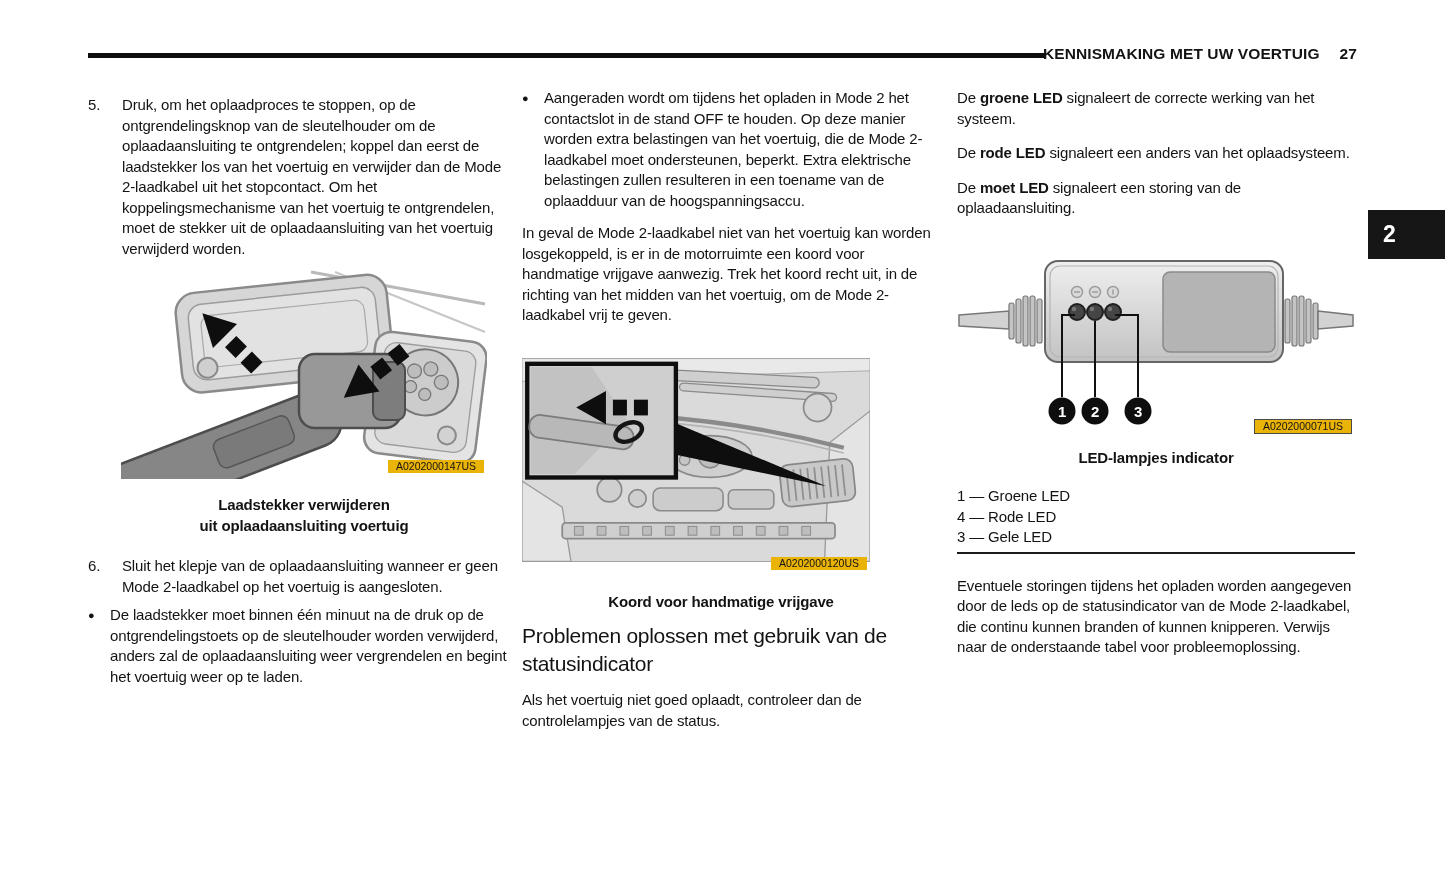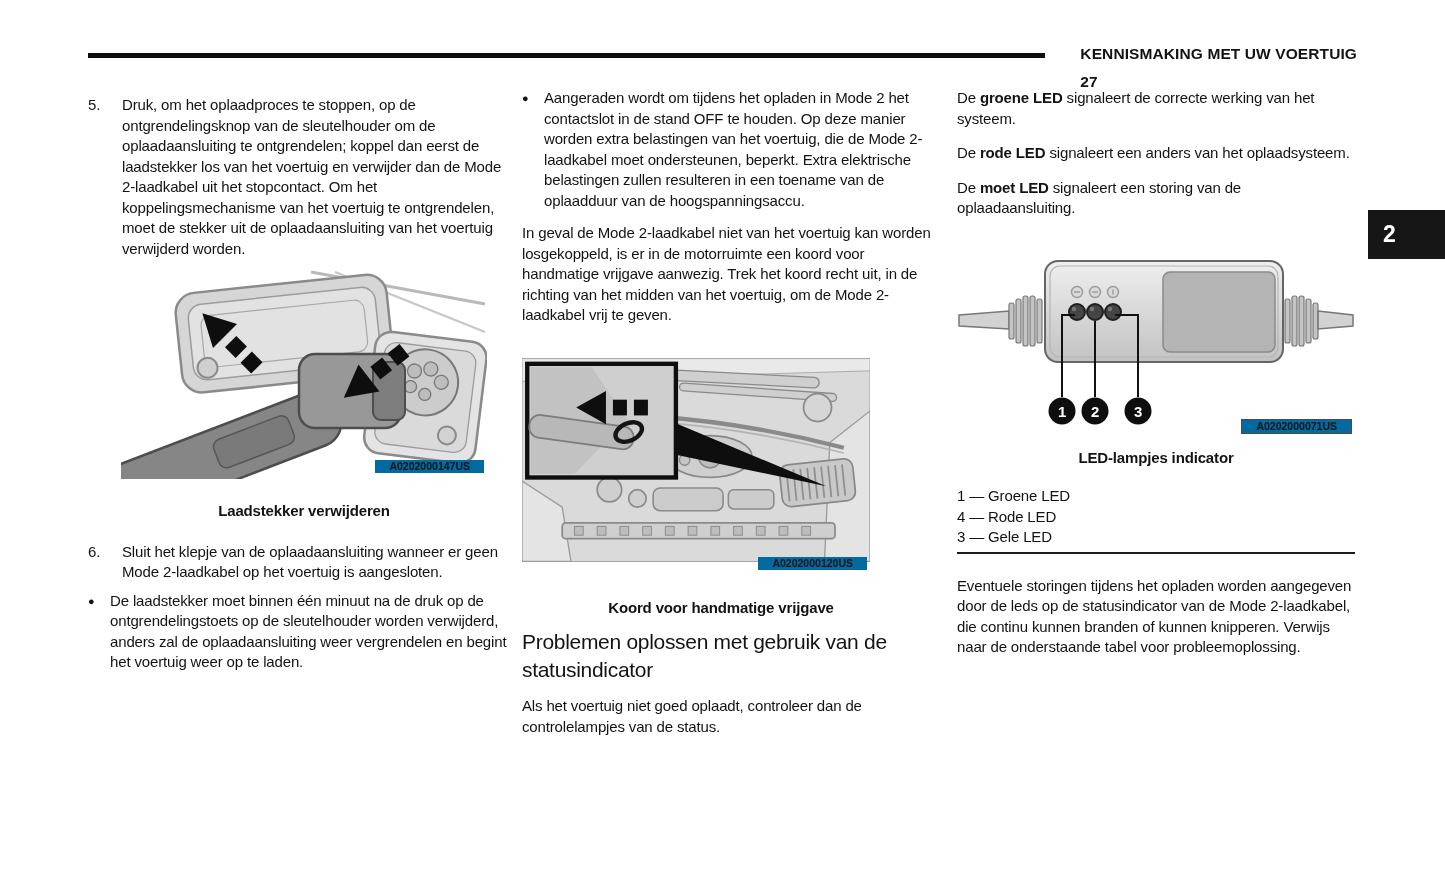--- a/index.html
+++ b/index.html
@@ -3,22 +3,22 @@
 <meta charset="utf-8">
 <style>
   html,body { margin:0; padding:0; }
   body {
     width:1445px; height:876px; position:relative; background:#ffffff;
     font-family:"Liberation Sans", sans-serif; color:#131313;
     letter-spacing:-0.15px; overflow:hidden;
   }
   .rule-header { position:absolute; left:88px; top:53px; width:957px; height:5px; background:#0e0e0e; }
   .header-text {
-    position:absolute; top:45px; right:88px; display:flex; gap:10px;
-    font-size:15.5px; font-weight:bold; letter-spacing:0.1px; white-space:nowrap;flex-direction:column;
+    position:absolute; top:45px; right:88px; display:flex; gap:20px;
+    font-size:15.5px; font-weight:bold; letter-spacing:0.1px; white-space:nowrap;
   }
   .chapter-tab {
     position:absolute; left:1368px; top:210px; width:77px; height:49px;
     background:#161616; color:#ffffff; font-weight:bold; font-size:23px;
     display:flex; align-items:center; padding-left:15px; box-sizing:border-box;
   }
   .col { position:absolute; font-size:15px; line-height:20.5px; }
   #col1 { left:88px;  top:95px; width:424px; }
   #col2 { left:522px; top:88px; width:418px; }
   #col3 { left:957px; top:88px; width:400px; }
@@ -29,26 +29,26 @@
   .bullet-item .bullet { position:absolute; left:0; top:0; font-size:11px; }
   .note-label { font-weight:bold; margin-top:14px; }
   .mt8{margin-top:8px;} .mt12{margin-top:12px;} .mt20{margin-top:20px;}
 
   .figure { position:relative; background:#ffffff; }
   .fig1 { width:366px; height:209px; margin:11px 0 0 33px; }
   .fig2 { width:348px; height:232px; margin-top:18px; }
   .fig3 { width:398px; height:181px; margin-top:36px; }
   .figure svg { display:block; width:100%; height:100%; }
   .figcode {
-    position:absolute; right:3px; bottom:6px; background:#0369a1;
-    font-size:10.5px; font-weight:bold; letter-spacing:0; padding:0 14px; line-height:13px;
+    position:absolute; right:3px; bottom:6px; background:#eab308;
+    font-size:10.5px; font-weight:normal; letter-spacing:0; padding:0 8px; line-height:13px;
   }
   .figcode.boxed { border:1px solid #4a4a4a; bottom:2px; }
 
-  .caption { font-weight:bold; text-align:center; margin-top:22px; }
+  .caption { font-weight:bold; text-align:center; margin-top:16px; }
   .caption .cap-line { display:block; }
   .cap1 { width:366px; margin-left:33px; }
   .cap2, .cap3 { width:398px; }
 
   .heading { font-size:21px; line-height:28px; font-weight:400; letter-spacing:-0.3px; margin-top:10px; }
 
   .p3 { margin-bottom:14px; }
   .bold { font-weight:bold; }
 
   .legend { margin-top:18px; }
@@ -121,20 +121,21 @@
           <polygon points="-32,0 0,-17 0,17"></polygon>
           <rect x="8" y="-8" width="15" height="16"></rect>
           <rect x="30" y="-8" width="15" height="16"></rect>
         </g>
       </svg>
       <span class="figcode">A0202000147US</span>
     </div>
 
     <div class="caption cap1">
       <span class="cap-line">Laadstekker verwijderen</span>
+      <span class="cap-line">uit oplaadaansluiting voertuig</span>
     </div>
 
     <div class="num-item mt20">
       <span class="num">6.</span>
       <span>Sluit het klepje van de oplaadaansluiting wanneer er geen Mode 2-laadkabel op het voertuig is aangesloten.</span>
     </div>
 
 
     <div class="bullet-item mt8">
       <span class="bullet">●</span>

